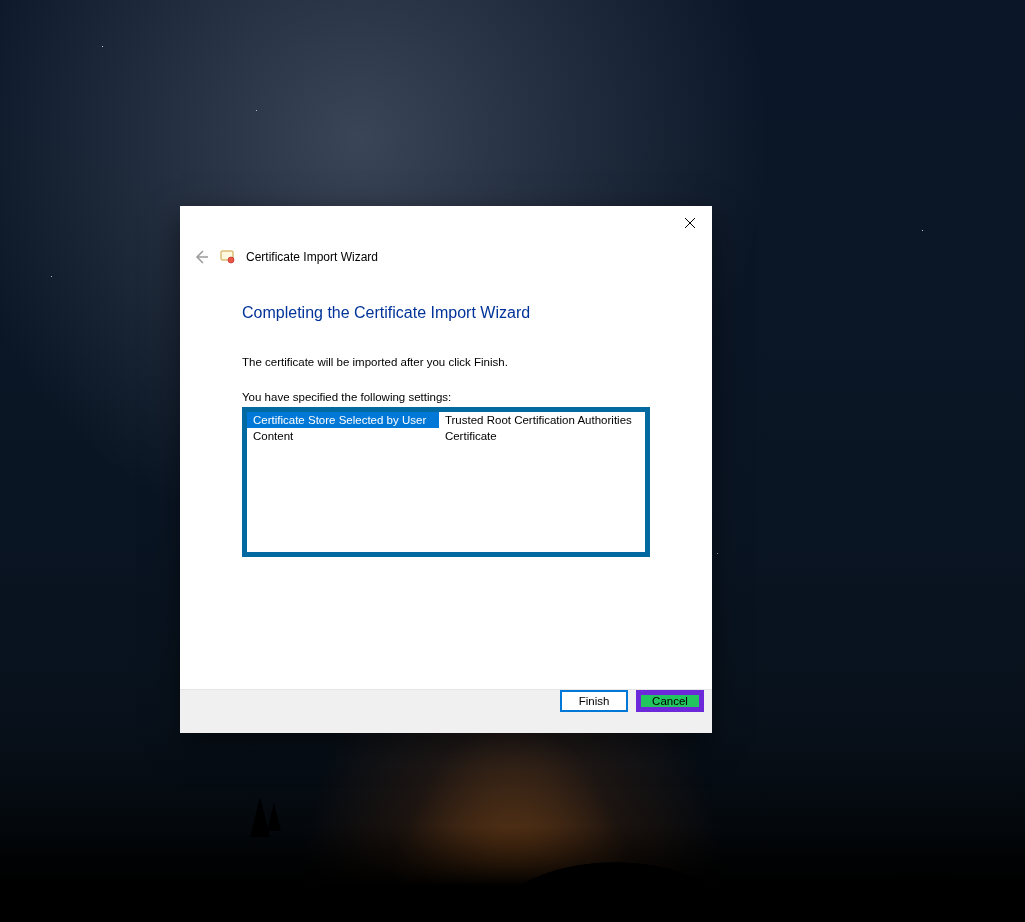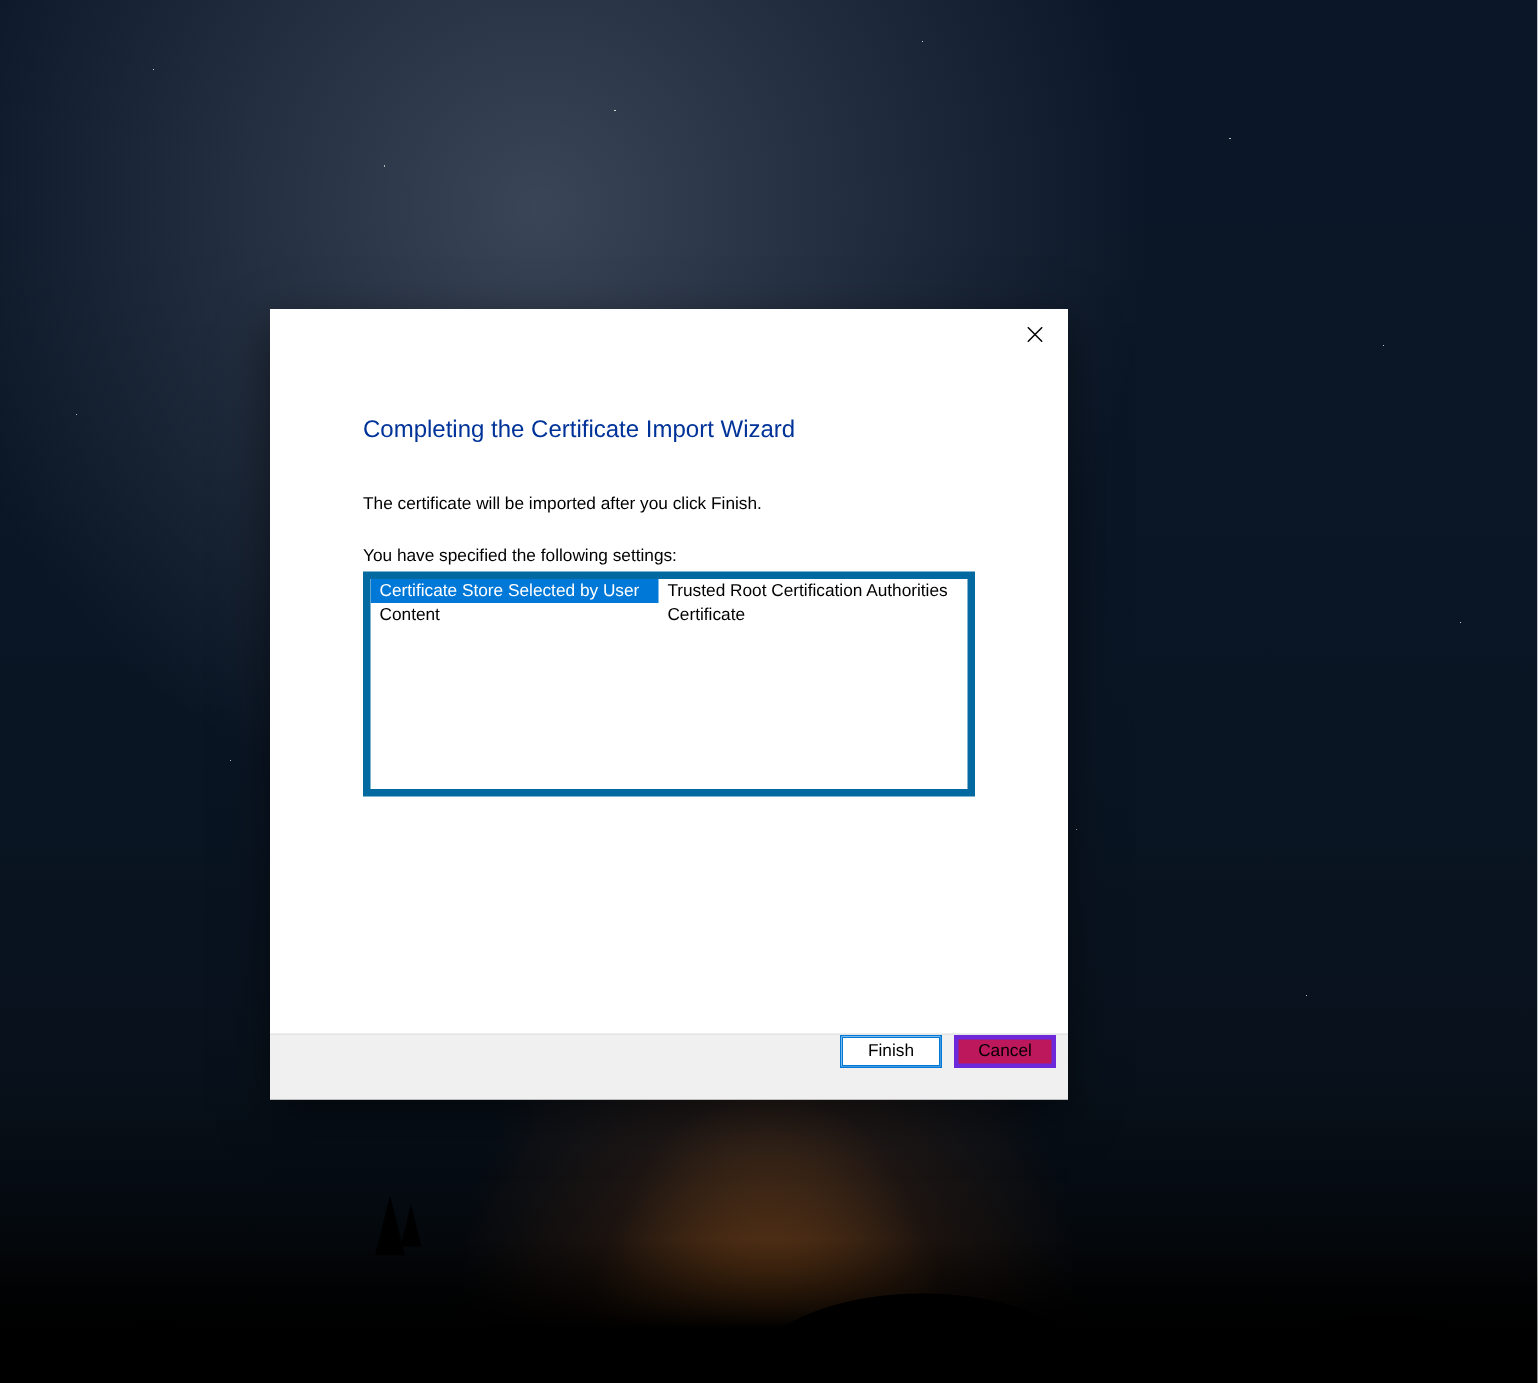--- a/index.html
+++ b/index.html
@@ -151,22 +151,22 @@
       border-top: 1px solid #e5e5e5;
       display: flex;
       justify-content: flex-end;
       padding: 0 8px;
       gap: 8px;
     }
     .btn {
       min-width: 68px;
       height: 22px;
       font-size: 11.5px;
-      background: #be185d;
-      border: 3px solid #6d28d9;
+      background: #22c55e;
+      border: 5px solid #6d28d9;
       padding: 0 10px;
       cursor: default;
       font-family: inherit;
     }
     .btn.primary {
       background: #fff;
       border: 1px solid #0078d7;
       box-shadow: inset 0 0 0 1px #0078d7;
     }
   </style>
@@ -183,20 +183,35 @@
 
     <div class="titlebar">
       <div class="close-btn">
         <svg viewBox="0 0 10 10">
           <line x1="0" y1="0" x2="10" y2="10" stroke="#000" stroke-width="1"></line>
           <line x1="10" y1="0" x2="0" y2="10" stroke="#000" stroke-width="1"></line>
         </svg>
       </div>
     </div>
 
+    <div class="header-row">
+      <div class="back-arrow">
+        <svg viewBox="0 0 16 16">
+          <path d="M10 2 L4 8 L10 14" fill="none" stroke="#9a9a9a" stroke-width="1.5"></path>
+          <line x1="4" y1="8" x2="15" y2="8" stroke="#9a9a9a" stroke-width="1.5"></line>
+        </svg>
+      </div>
+      <div class="cert-icon">
+        <svg viewBox="0 0 16 16">
+          <rect x="1" y="2" width="12" height="9" rx="1" fill="#fff9e0" stroke="#c9a13a" stroke-width="1"></rect>
+          <circle cx="11" cy="11" r="3" fill="#e54" stroke="#a22" stroke-width="0.6"></circle>
+        </svg>
+      </div>
+      <span class="wizard-title-small">Certificate Import Wizard</span>
+    </div>
 
     <div class="content">
       <h1 class="main-heading">Completing the Certificate Import Wizard</h1>
       <p class="body-text">The certificate will be imported after you click Finish.</p>
       <p class="sub-text">You have specified the following settings:</p>
 
       <div class="settings-box">
         <table class="settings-table">
           <tbody id="settings-body">
               <tr>

